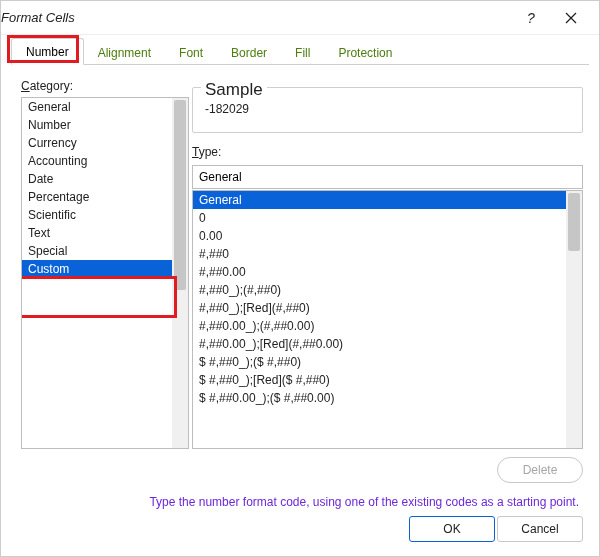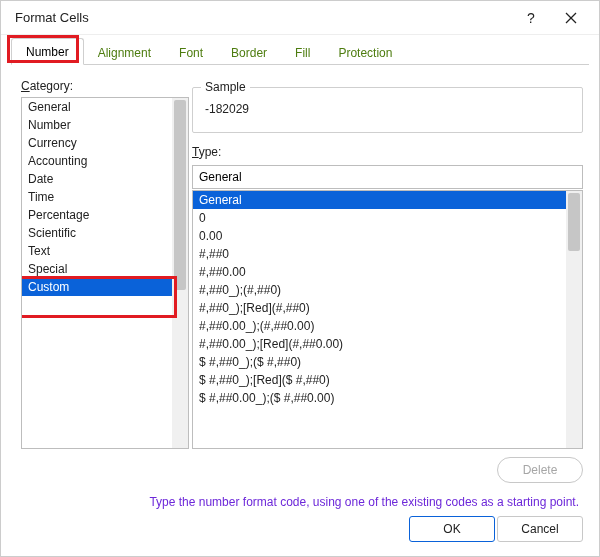--- a/index.html
+++ b/index.html
@@ -12,22 +12,23 @@
     width: 600px;
     height: 557px;
     border: 1px solid #ccc;
     position: relative;
   }
   
   .titlebar {
     height: 34px;
     display: flex;
     align-items: center;
-    padding: 0 8px 0 14px;
+    padding: 0 8px 0 0;
     border-bottom: 1px solid #eee;
+    font-style: italic;
   }
   .titlebar .title { font-size: 13px; flex: 0 0 auto; }
   .titlebar .spacer { flex: 1 1 auto; }
   .titlebar .tbtn {
     width: 40px; height: 30px;
     display: flex; align-items: center; justify-content: center;
     font-size: 14px; color: #222;
   }
   .titlebar .tbtn svg { stroke: #222; }
   
@@ -113,21 +114,21 @@
   .samplebox {
     border: 1px solid #cfcfcf;
     border-radius: 2px;
     position: relative;
     margin-top: 8px;
     padding: 14px 12px 12px;
     height: 46px;
   }
   .samplebox .legend {
     position: absolute; top: -8px; left: 8px;
-    background: #fff; padding: 0 4px; font-size: 12px;
+    background: #fff; padding: 0 4px; font-size: 17px;
   }
   
   .type-input {
     border: 1px solid #bdbdbd;
     padding: 4px 6px;
     font-size: 12px;
     height: 24px;
     margin-top: 2px;
   }
   #type-list { height: 186px; margin-top: 1px; }
@@ -190,21 +191,20 @@
 
   <div class="col-left">
     <div class="label underline-first">Category:</div>
     <div class="listbox" id="category-box">
       <div class="items" id="category-items">
           <div class="listitem">General</div>
           <div class="listitem">Number</div>
           <div class="listitem">Currency</div>
           <div class="listitem">Accounting</div>
           <div class="listitem">Date</div>
-          <div class="listitem">Time</div>
           <div class="listitem">Percentage</div>
           <div class="listitem">Scientific</div>
           <div class="listitem">Text</div>
           <div class="listitem">Special</div>
           <div class="listitem selected">Custom</div>
         </div>
       <div class="scrolltrack">
         <div class="scrollthumb"></div>
       </div>
       <div class="redbox-custom" id="custom-highlight" style="left: -3px; top: 178px; width: 158px; height: 42px;"></div>

